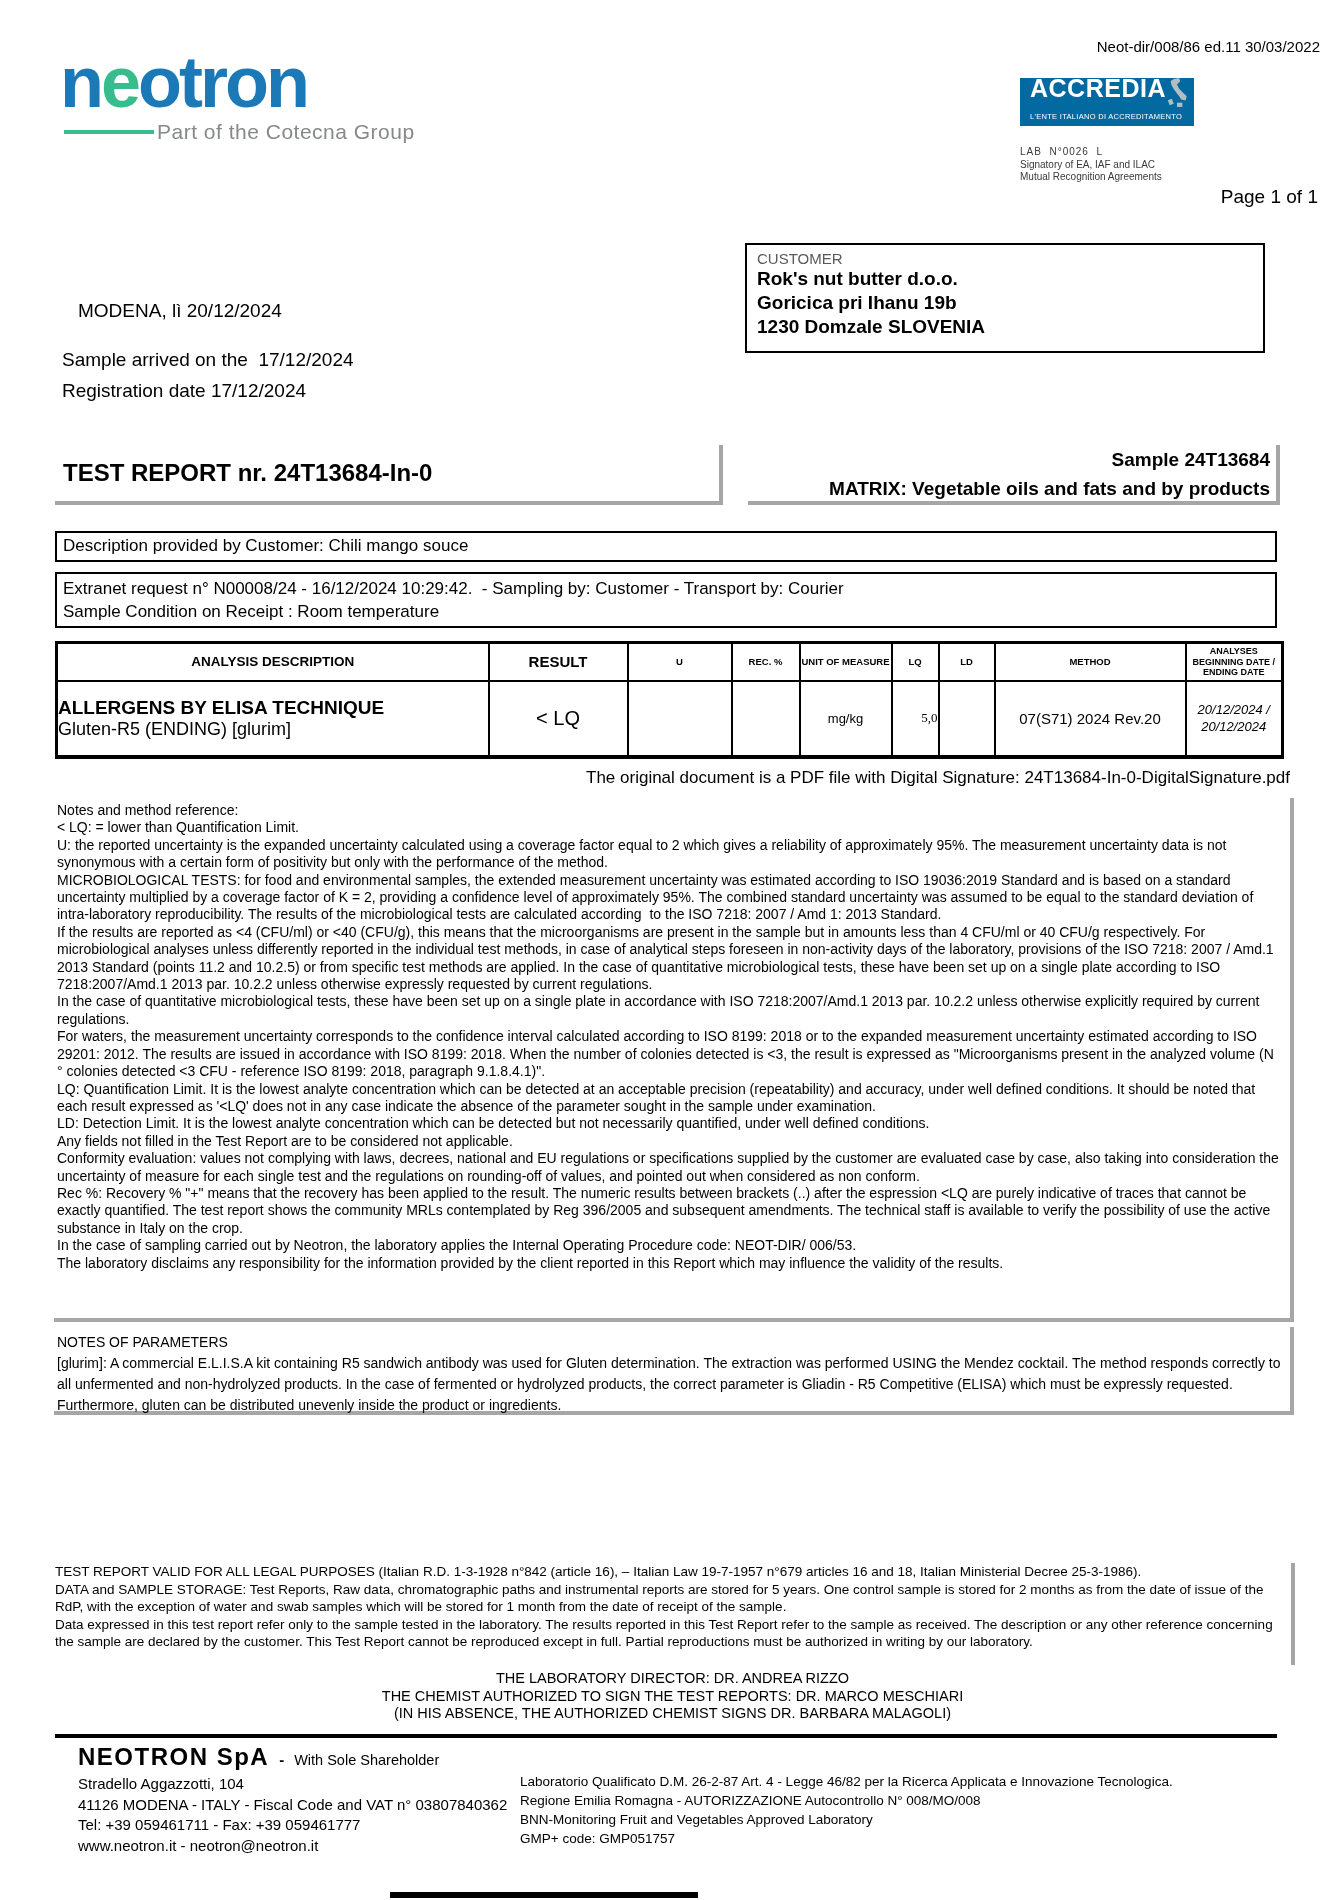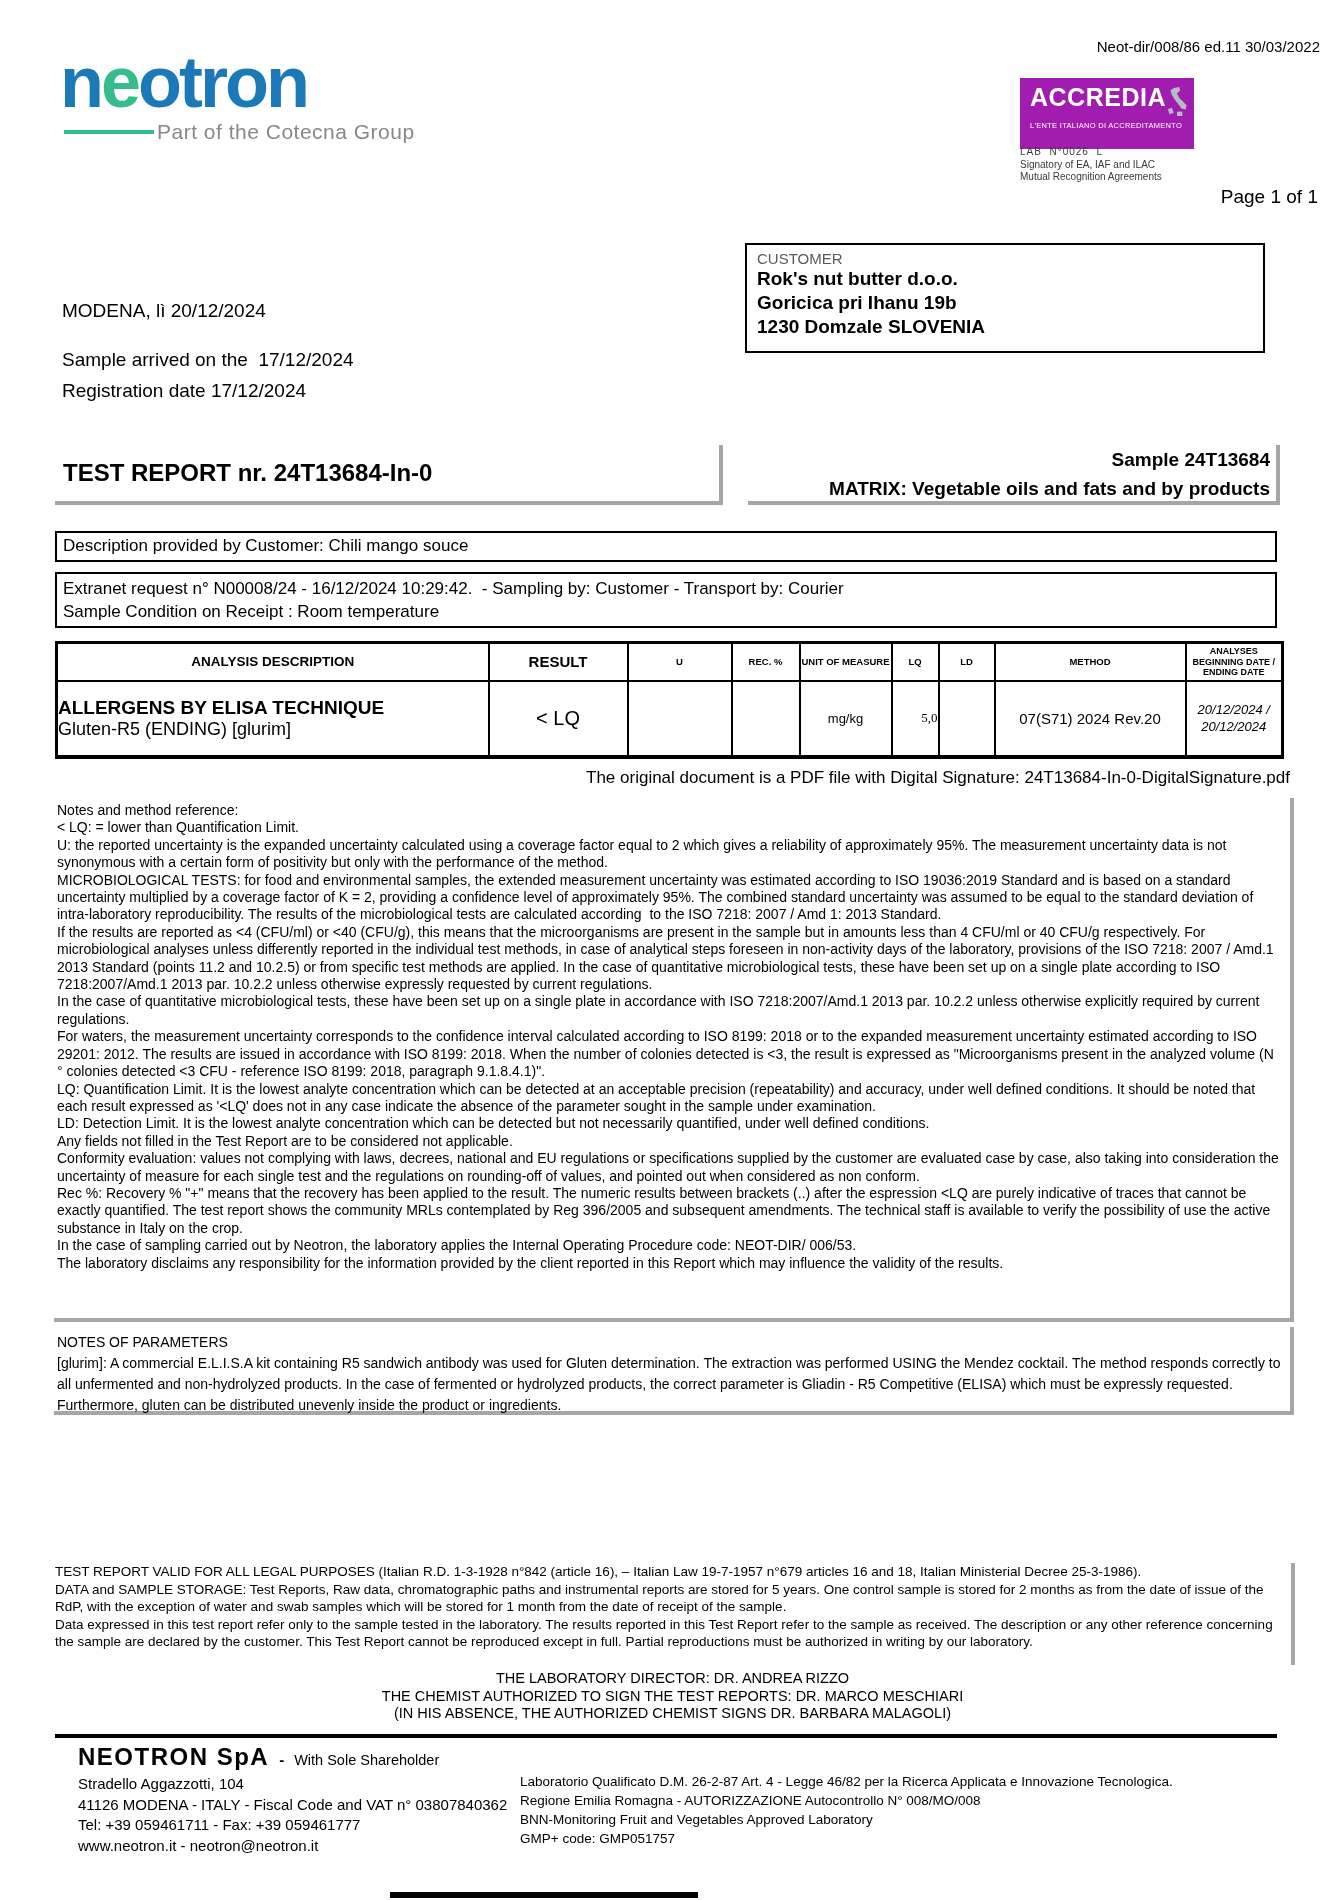--- a/index.html
+++ b/index.html
@@ -12,31 +12,31 @@
 
   
   .doc-ref { top:38px; right:10px; font-size:15px; }
   .logo { left:60px; top:48px; }
   .logo-word { font-size:72px; font-weight:700; letter-spacing:-3px; line-height:0.95; color:#1c79b8; }
   .logo-e { color:#36bc8d; }
   .logo-tagline { display:flex; align-items:center; gap:3px; margin-top:4px; margin-left:4px; }
   .logo-line { width:90px; height:4px; background:#36bc8d; }
   .logo-tagline-text { font-size:21px; color:#86888a; letter-spacing:0.5px; }
 
-  .accredia-box { left:1020px; top:78px; width:174px; height:71px; background:#a21caf;
-    box-sizing:border-box; padding:7px 8px 5px 10px; display:flex; flex-direction:column; justify-content:flex-start; }
+  .accredia-box { left:1020px; top:78px; width:174px; height:48px; background:#0369a1;
+    box-sizing:border-box; padding:7px 8px 5px 10px; display:flex; flex-direction:column; justify-content:flex-end; }
   .accredia-row { display:flex; align-items:flex-start; justify-content:space-between; }
   .accredia-name { color:#fff; font-size:25px; font-weight:700; letter-spacing:0.5px; line-height:1; }
   .accredia-sub { color:#fff; font-size:7.5px; letter-spacing:0.3px; }
   .accredia-lab { left:1020px; top:146px; font-size:10px; line-height:12.5px; color:#3a3a3a; }
   .accredia-lab .lab-line1 { letter-spacing:1px; }
   .page-indicator { top:186px; right:12px; font-size:19px; }
 
   
-  .meta-place { left:62px; top:300px; font-size:19px; }
+  .meta-place { left:78px; top:300px; font-size:19px; }
   .meta-arrival { left:62px; top:349px; font-size:19px; }
   .meta-registration { left:62px; top:380px; font-size:19px; }
 
   .customer-box { left:745px; top:243px; width:520px; height:110px; border:2px solid #000;
     box-sizing:border-box; padding:5px 10px; }
   .customer-label { font-size:15px; color:#58595b; }
   .customer-line { font-size:19px; font-weight:700; line-height:24px; }
 
   
   .shadow-box { border-right:4px solid #a6a6a6; border-bottom:4px solid #a6a6a6; box-sizing:border-box; }

